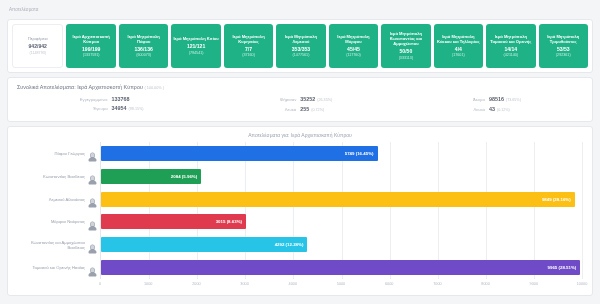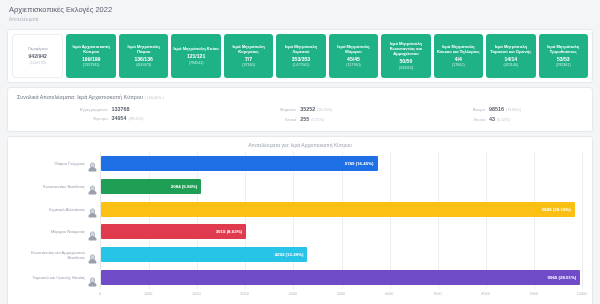--- a/index.html
+++ b/index.html
@@ -81,21 +81,20 @@
 
   .xaxis{position:absolute;left:86px;right:4px;bottom:0;height:12px;}
   .xtick{position:absolute;top:2px;font-size:3.8px;color:#b3b9c3;transform:translateX(-50%);}
 </style>
 </head>
 <body>
 
 <div class="page">
 
   <div class="header">
-    <div class="title">Αρχιεπισκοπικές Εκλογές 2022</div>
     <div class="subtitle">Αποτελέσματα</div>
   </div>
 
   <div class="cards-panel" id="cards">
       <div class="card region">
         <div class="c-name">Περιφέρεια</div>
         <div class="c-val">942/942</div>
         <div class="c-sub">(1148793)</div>
       </div>
       <div class="card green">

